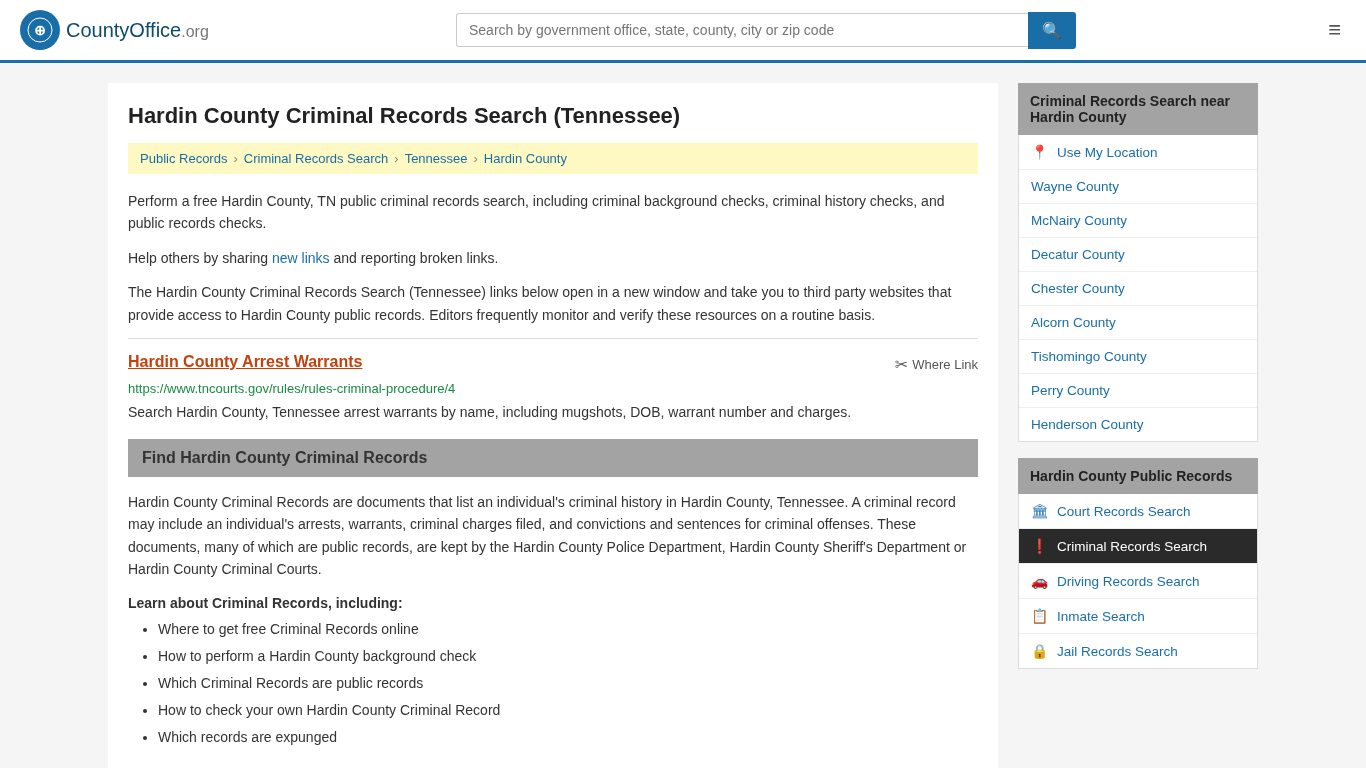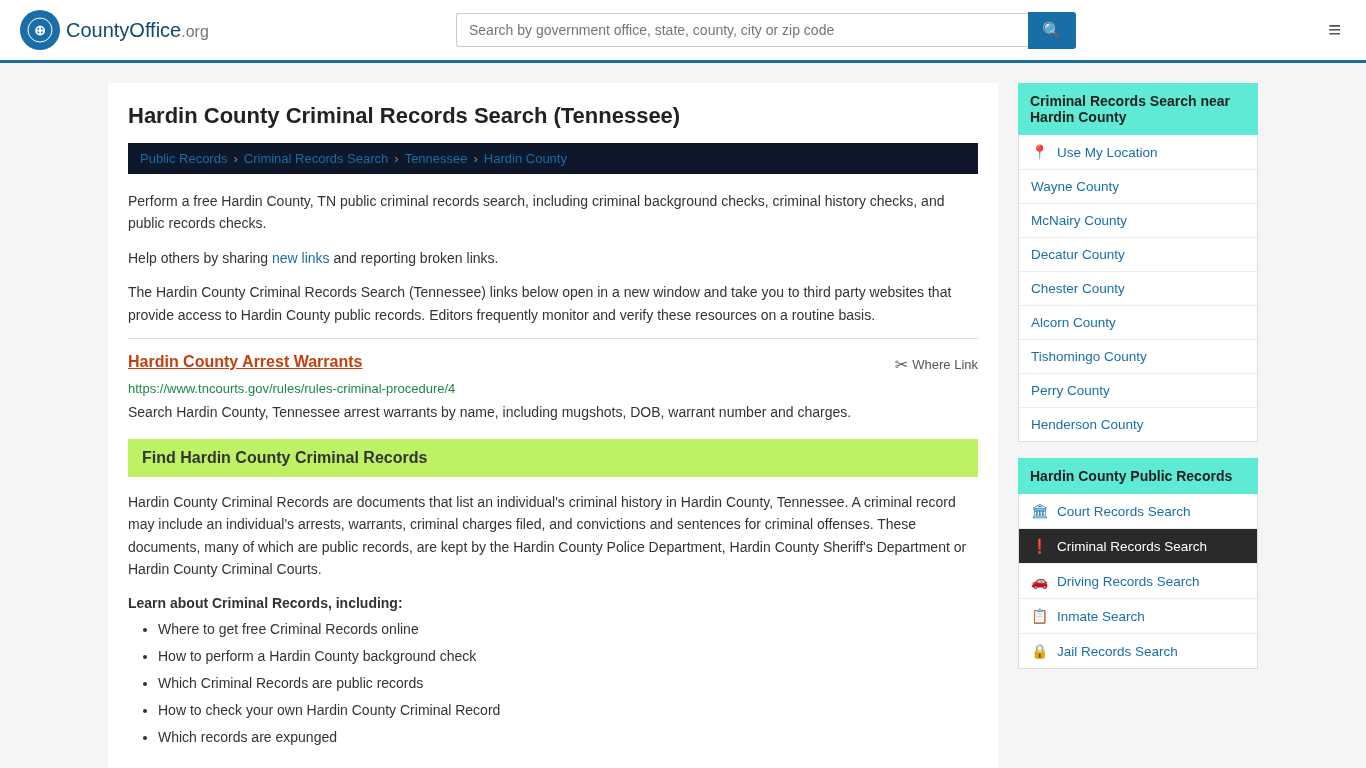--- a/index.html
+++ b/index.html
@@ -89,21 +89,21 @@
     
     #page-title {
       font-size: 22px;
       font-weight: bold;
       color: #222;
       margin-bottom: 14px;
     }
 
     
     #breadcrumb {
-      background: #0f172a;
+      background: #fef9c3;
       padding: 8px 12px;
       font-size: 13px;
       margin-bottom: 16px;
       display: flex;
       align-items: center;
       gap: 6px;
       flex-wrap: wrap;
     }
     #breadcrumb a { color: #1a6ea8; text-decoration: none; }
     #breadcrumb .sep { color: #888; }
@@ -153,34 +153,34 @@
       margin-bottom: 6px;
     }
     #link-desc {
       font-size: 14px;
       color: #333;
       line-height: 1.5;
     }
 
     
     #find-section-header {
-      background: #bef264;
+      background: #a3a3a3;
       padding: 10px 14px;
       font-size: 16px;
       font-weight: bold;
       margin-bottom: 14px;
     }
     #find-desc { font-size: 14px; line-height: 1.6; color: #333; margin-bottom: 14px; }
     #learn-title { font-size: 14px; font-weight: bold; margin-bottom: 8px; }
     #learn-list { list-style: disc; padding-left: 30px; }
     #learn-list li { margin-bottom: 6px; font-size: 14px; line-height: 1.5; }
 
     
     .sidebar-section-header {
-      background: #5eead4;
+      background: #a3a3a3;
       padding: 10px 12px;
       font-size: 14px;
       font-weight: bold;
       color: #222;
       margin-bottom: 0;
     }
     .sidebar-links {
       background: #fff;
       border: 1px solid #ddd;
       border-top: none;

